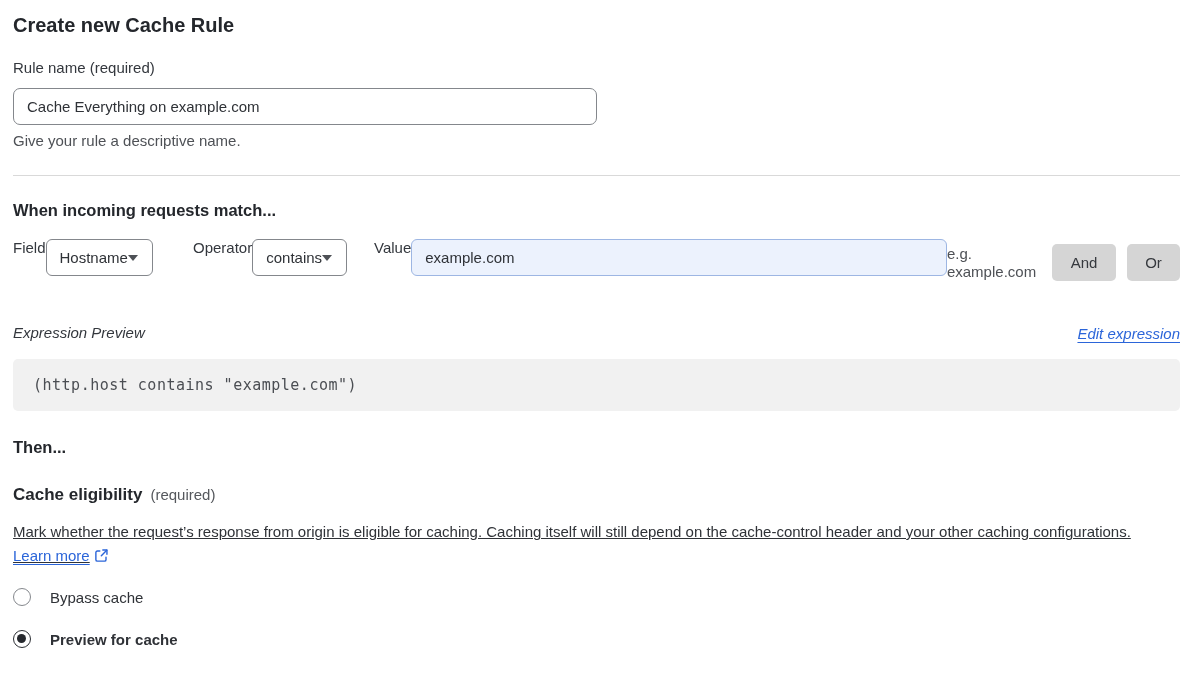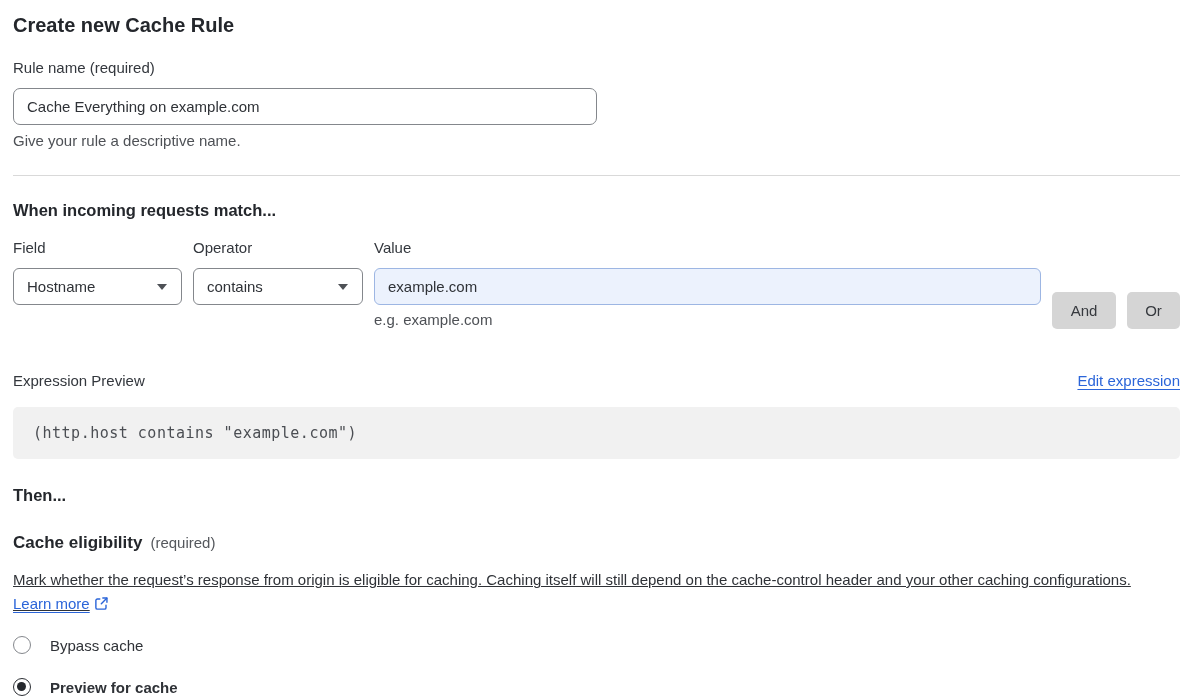--- a/index.html
+++ b/index.html
@@ -60,21 +60,21 @@
     line-height: 20px;
     margin-top: 24px;
   }
 
   .match-row {
     display: flex;
     gap: 11px;
     margin-top: 19px;
     align-items: flex-start;
   }
-  .match-col { display: flex; flex-direction: column; }
+  .match-col { display: flex; }
   .match-col.field-col { width: 169px; }
   .match-col.operator-col { width: 170px; }
   .match-col.value-col { flex: 1; }
 
   .select-control {
     height: 37px;
     border: 1px solid #84878c;
     border-radius: 6px;
     background: #fff;
     display: flex;
@@ -123,21 +123,23 @@
   .value-helper {
     font-size: 15px;
     color: #4e5156;
     line-height: 18px;
     margin-top: 6px;
   }
 
   .expression-header {
     display: flex;
     justify-content: space-between;
+    align-items: flex-end;
     margin-top: 43px;
+    font-style: italic;
   }
   .expression-label { font-size: 15px; color: #33373d; line-height: 18px; }
   a.text-link {
     font-size: 15px;
     color: #2b65d9;
     text-decoration: underline;
     text-underline-offset: 3px;
     cursor: pointer;
   }
 

